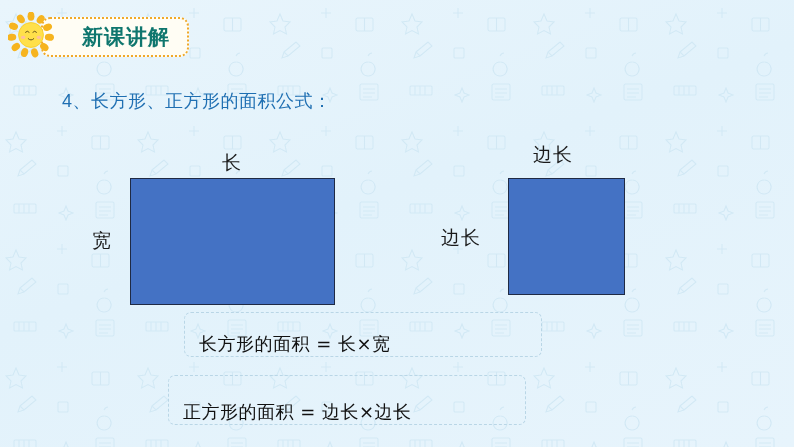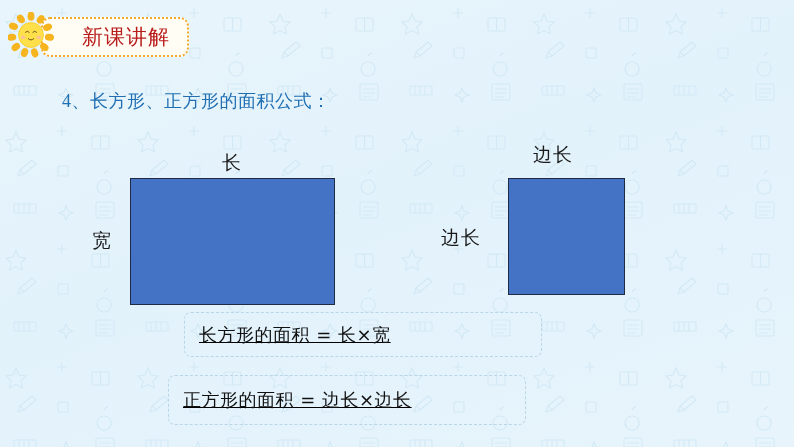--- a/index.html
+++ b/index.html
@@ -48,36 +48,37 @@
     background: #fffdf4;
     border: 2px dotted #f0a92a;
     border-radius: 9px;
     display: flex;
     align-items: center;
     justify-content: center;
     z-index: 2;
   }
   #title-chip-label {
     font-size: 21px;
-    color: #b91c1c;
+    color: #0f766e;
     letter-spacing: 1px;
     padding-left: 22px;
     white-space: nowrap;
     font-family: "DejaVu Sans", "Liberation Sans", sans-serif;
+    font-weight: bold;
   }
 
   
   #section-heading {
     position: absolute;
     left: 62px; top: 89px;
     font-size: 18px;
     color: #1f6fb2;
     letter-spacing: 0.5px;
     white-space: nowrap;
-    font-family: Liberation Serif, serif;
+    font-family: Liberation Sans, sans-serif;
   }
 
   
   .shape {
     position: absolute;
     background: #4472c4;
     border: 1.5px solid #1f2a44;
   }
   #rectangle-shape {
     left: 130px; top: 178px;
@@ -101,22 +102,21 @@
   #square-top-label   { left: 533px; top: 142px; }
   #square-left-label  { left: 441px; top: 225px; }
 
   
   .formula-box {
     position: absolute;
     border: 1px dashed #b9d6e6;
     border-radius: 7px;
     background: transparent;
     display: flex;
-    align-items: center;
-    text-decoration: underline;
+    align-items: flex-end;
   }
   #formula-box-rect   { left: 184px; top: 312px; width: 358px; height: 45px; }
   #formula-box-square { left: 168px; top: 375px; width: 358px; height: 50px; }
 
   .formula-text {
     font-size: 18px;
     color: #111;
     padding-left: 14px;
     letter-spacing: 0.5px;
     white-space: nowrap;

